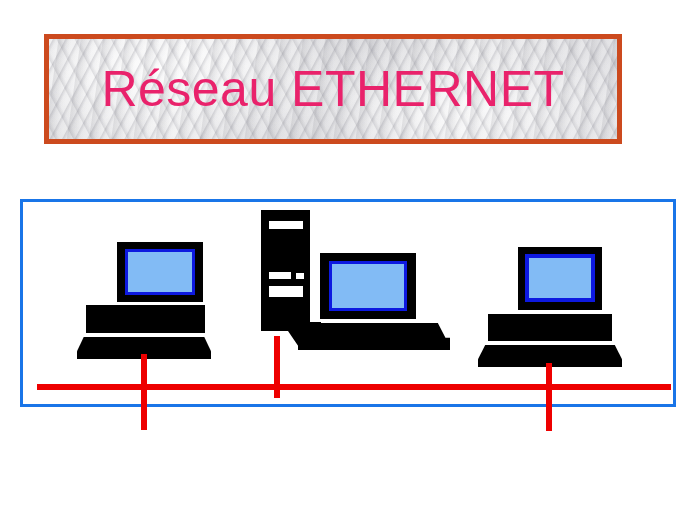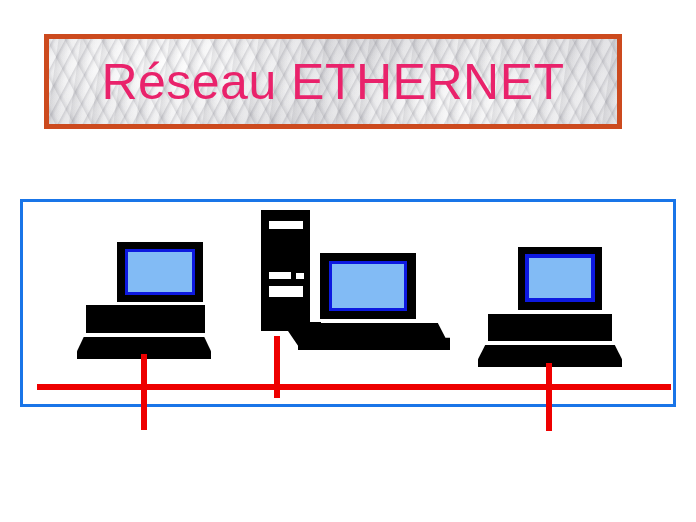--- a/index.html
+++ b/index.html
@@ -14,21 +14,21 @@
     overflow: hidden;
     font-family: "Liberation Sans", sans-serif;
   }
 
   
   #title-banner {
     position: absolute;
     left: 44px;
     top: 34px;
     width: 578px;
-    height: 95px;
+    height: 110px;
     box-sizing: border-box;
     border: 5px solid #cc4a1e;
     background-color: #e8e8e8;
     background-image:
       repeating-linear-gradient(118deg,
         rgba(120,120,130,0.00) 0px,
         rgba(120,120,130,0.00) 3px,
         rgba(105,105,118,0.20) 4px,
         rgba(150,150,160,0.05) 7px,
         rgba(120,120,130,0.00) 11px),

